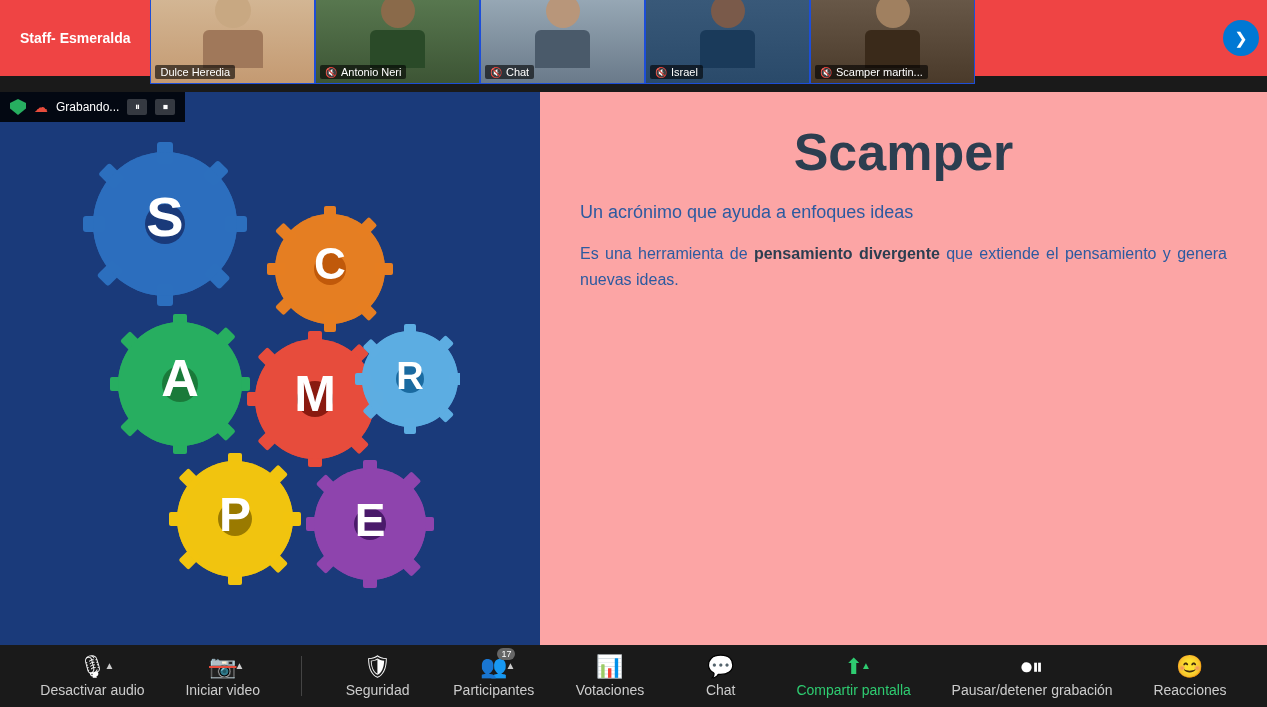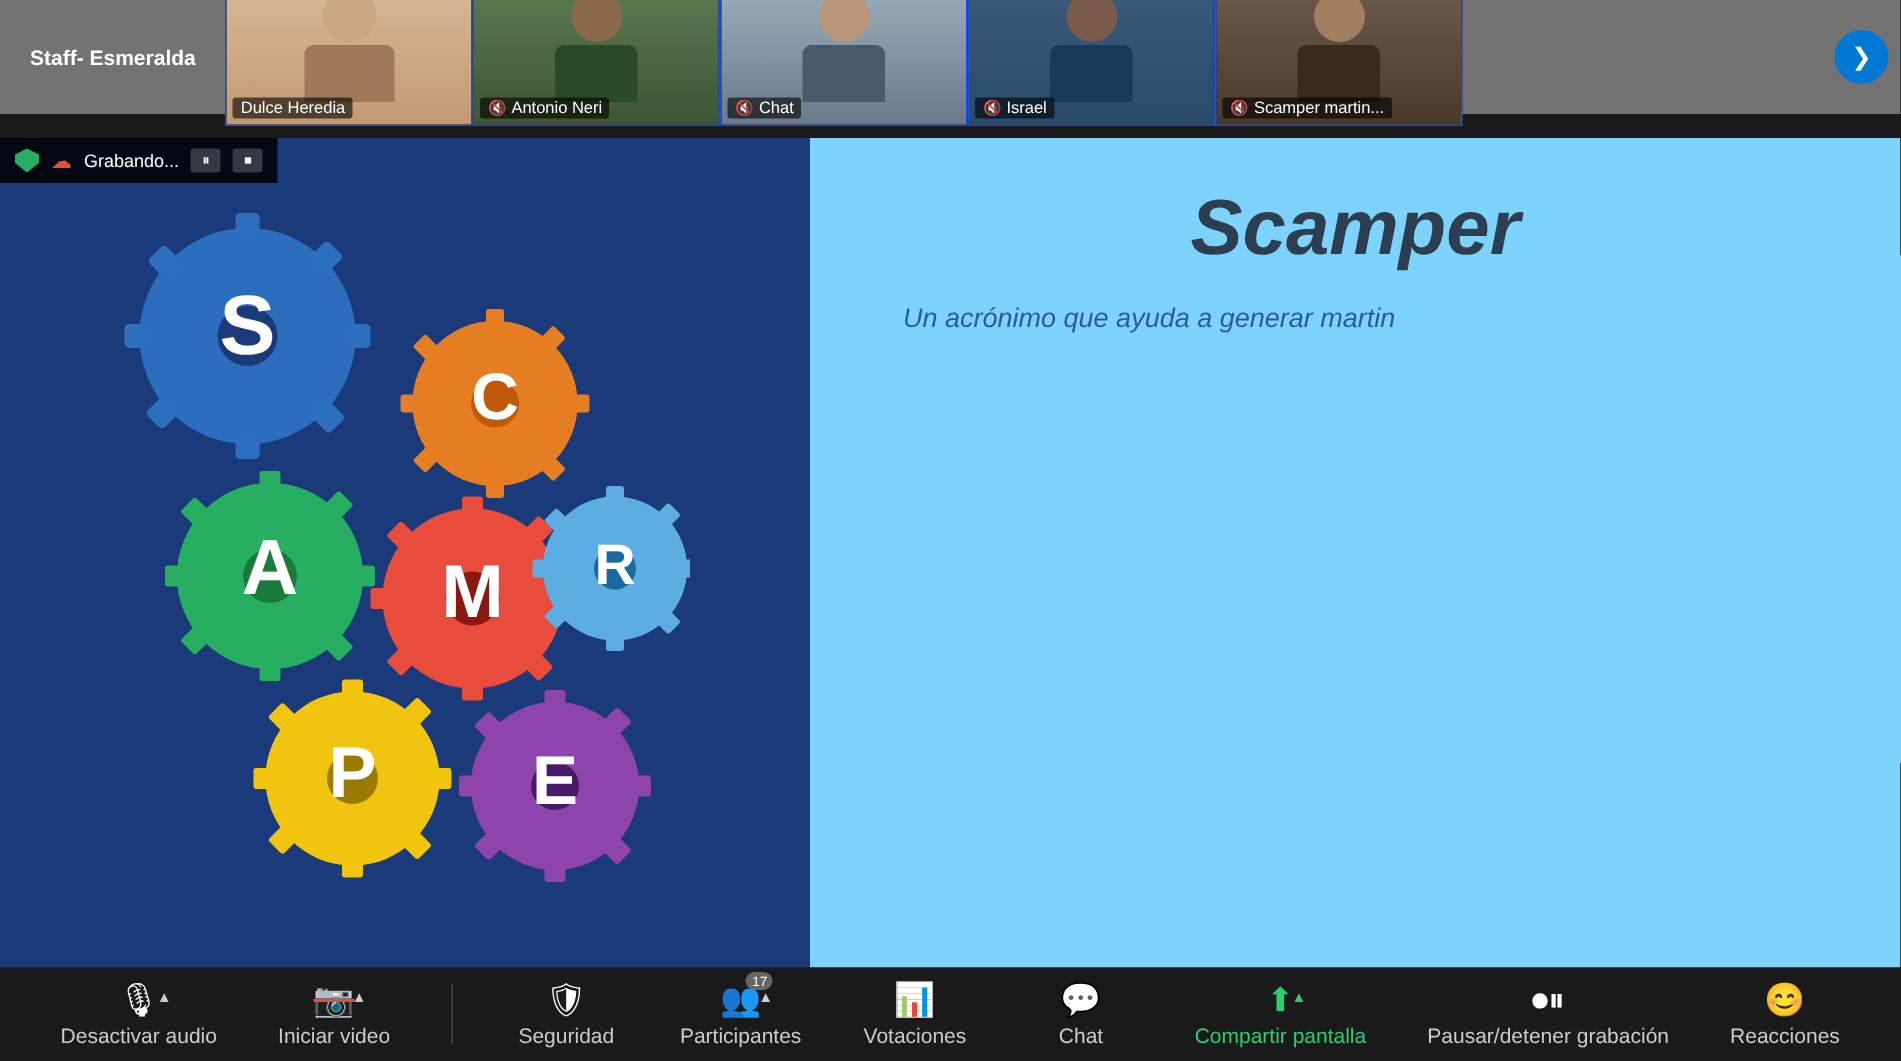--- a/index.html
+++ b/index.html
@@ -10,21 +10,21 @@
       font-family: 'Segoe UI', Arial, sans-serif;
       overflow: hidden;
       position: relative;
     }
 
     
     #top-bar {
       position: absolute;
       top: 0; left: 0; right: 0;
       height: 76px;
-      background: #737373;
+      background: #ef4444;
       display: flex;
       align-items: center;
       z-index: 10;
     }
 
     #host-label {
       color: white;
       font-size: 14px;
       font-weight: 600;
       padding: 0 20px;
@@ -162,24 +162,23 @@
     
     .scamper-container {
       position: relative;
       width: 380px;
       height: 480px;
     }
 
     
     #slide-right {
       flex: 1;
-      background: #7dd3fc;
-      padding: 30px 62px;
+      background: #fca5a5;
+      padding: 30px 40px;
       overflow: hidden;
-      font-style: italic;
     }
 
     #slide-title {
       font-size: 52px;
       font-weight: 700;
       color: #2c3e50;
       text-align: center;
       margin-bottom: 20px;
     }
 
@@ -517,21 +516,24 @@
           <circle cx="0" cy="0" r="56" fill="#8e44ad" opacity="0.95"></circle>
           <circle cx="0" cy="0" r="16" fill="#4a1a6a"></circle>
           <text x="0" y="12" text-anchor="middle" font-size="46" font-weight="900" fill="white" font-family="Arial">E</text>
         </g>
       </svg>
     </div>
   </div>
 
   <div id="slide-right">
     <h1 id="slide-title">Scamper</h1>
-    <p id="slide-subtitle">Un acrónimo que ayuda a generar martin</p>
+    <p id="slide-subtitle">Un acrónimo que ayuda a enfoques ideas</p>
+    <p class="slide-para">
+      <span>Es una herramienta de </span><strong>pensamiento divergente</strong><span> que extiende el pensamiento y genera nuevas ideas.</span>
+    </p>
   </div>
 
 </div>
 
 <div id="toolbar">
 
   <div class="tool-btn">
     <div class="icon-wrap">🎙<span class="caret-up">▲</span></div>
     <span class="label">Desactivar audio</span>
   </div>

